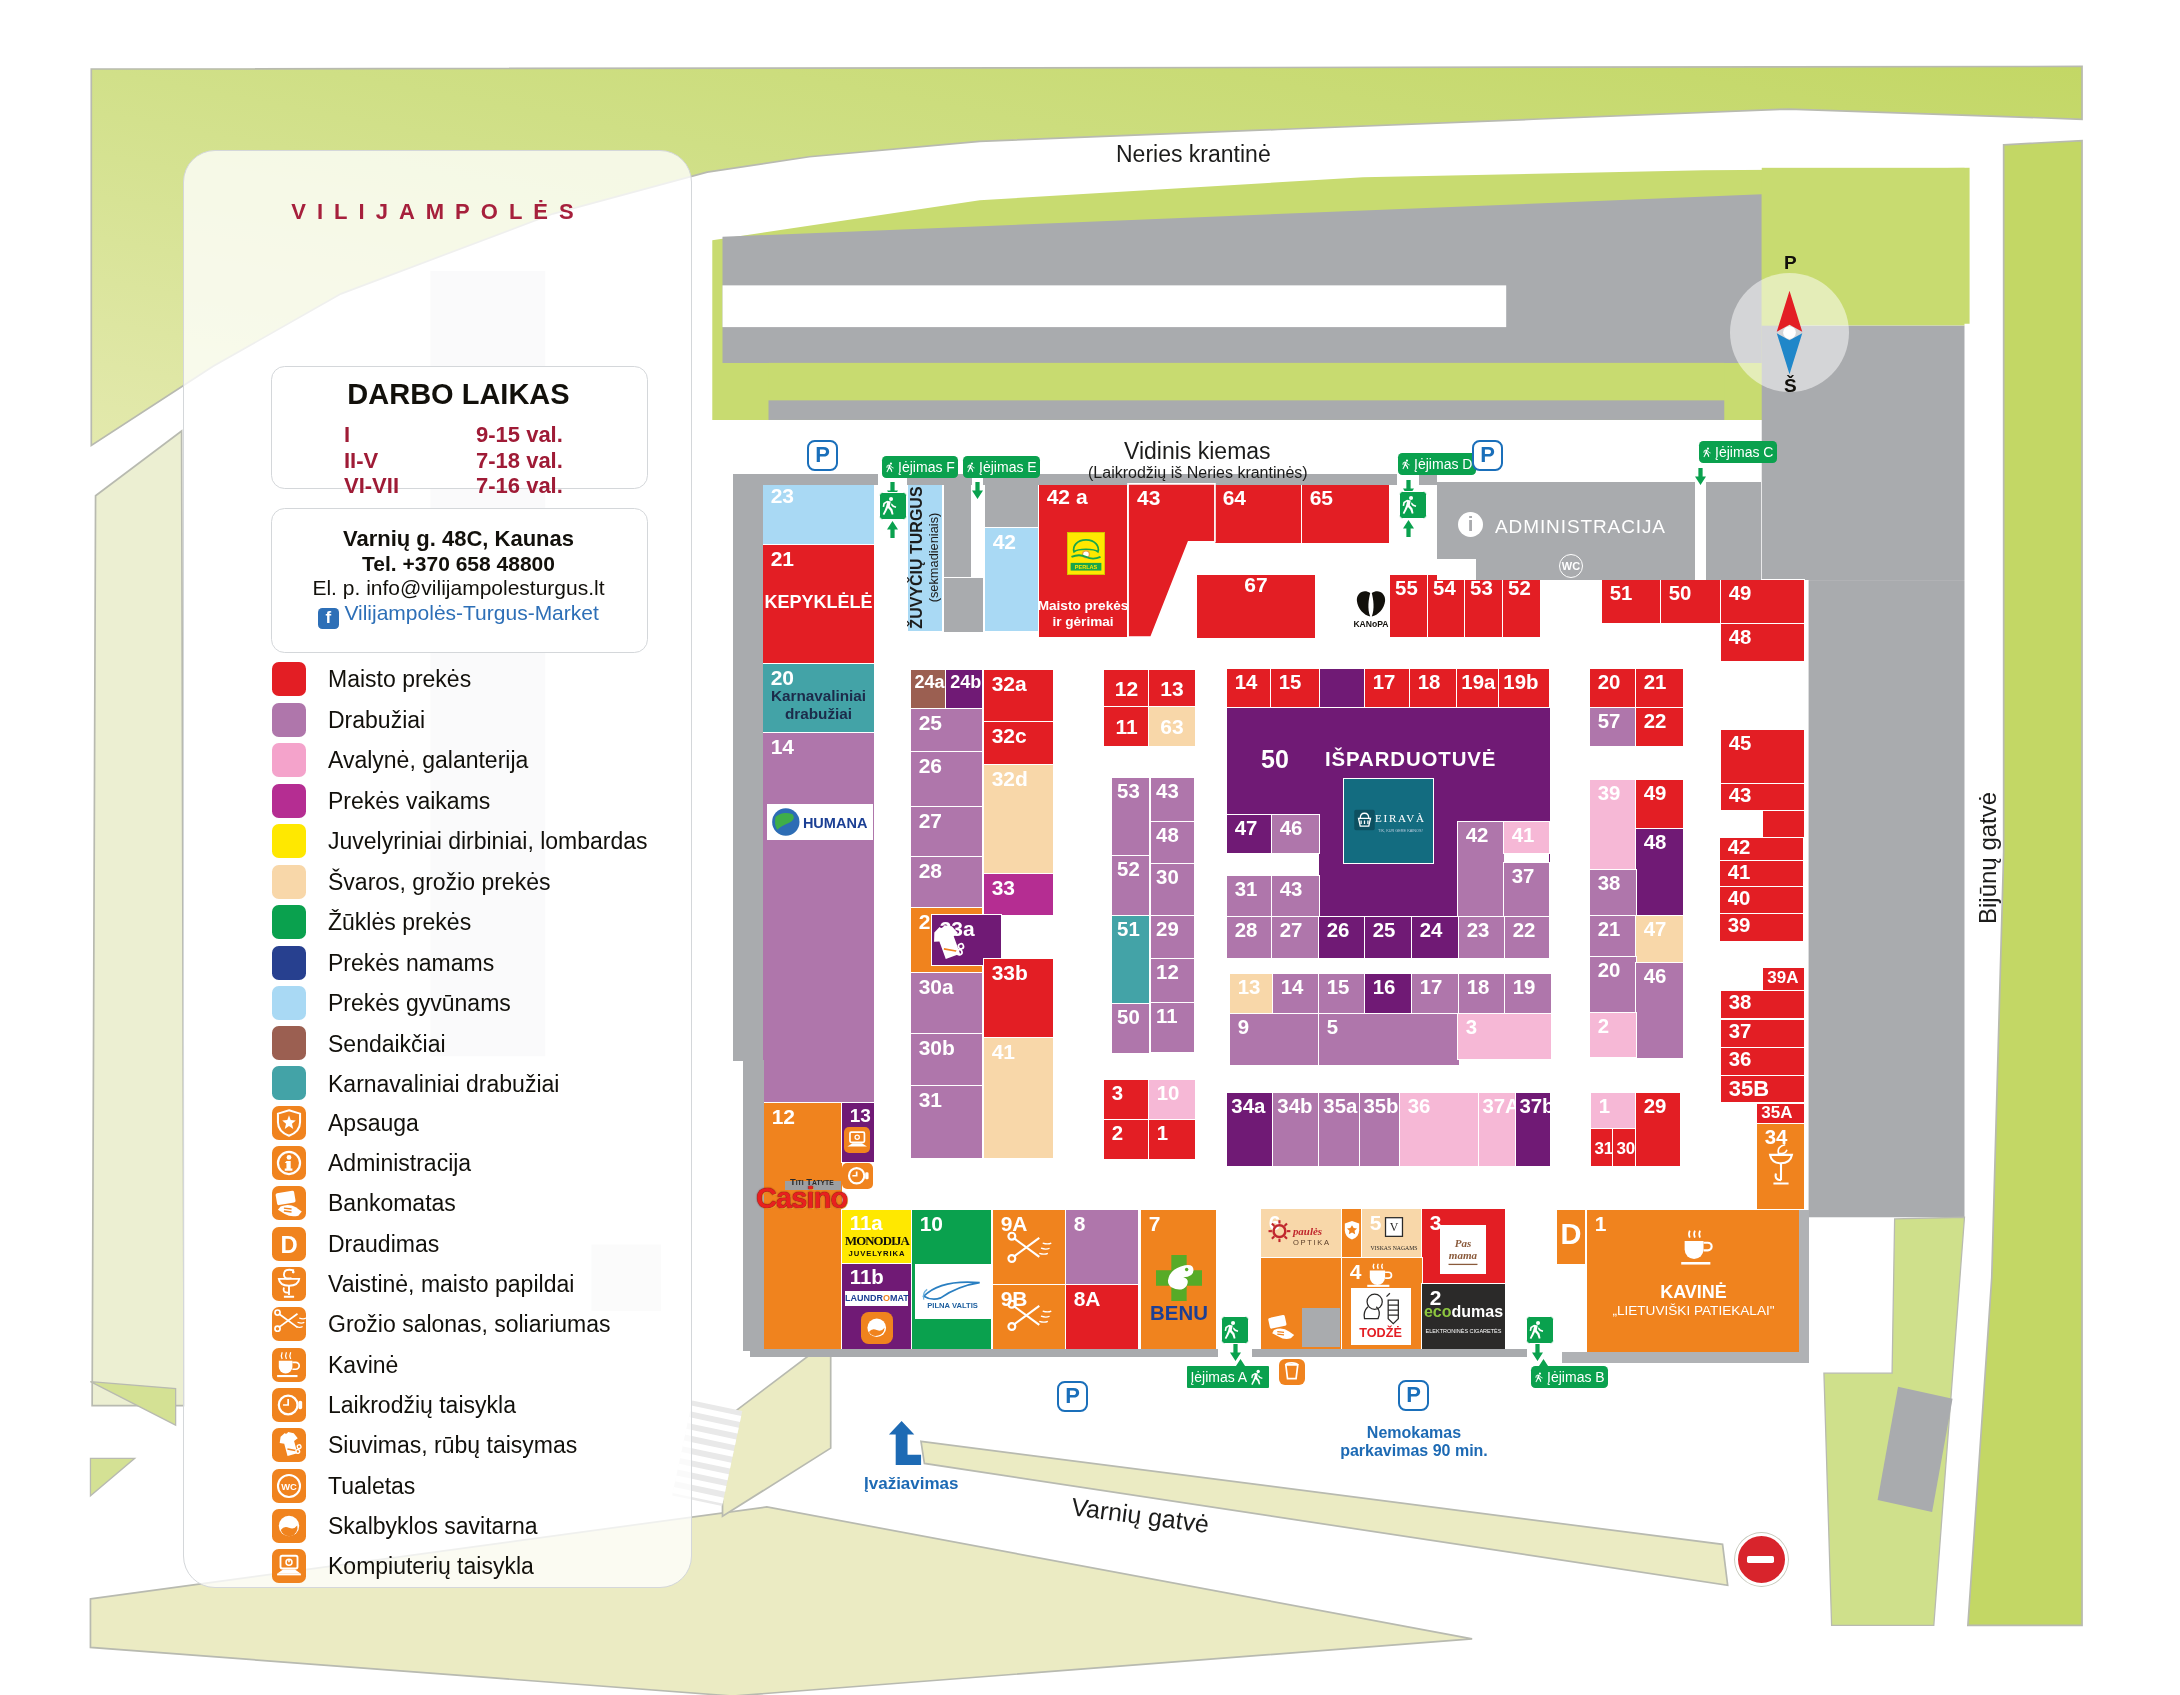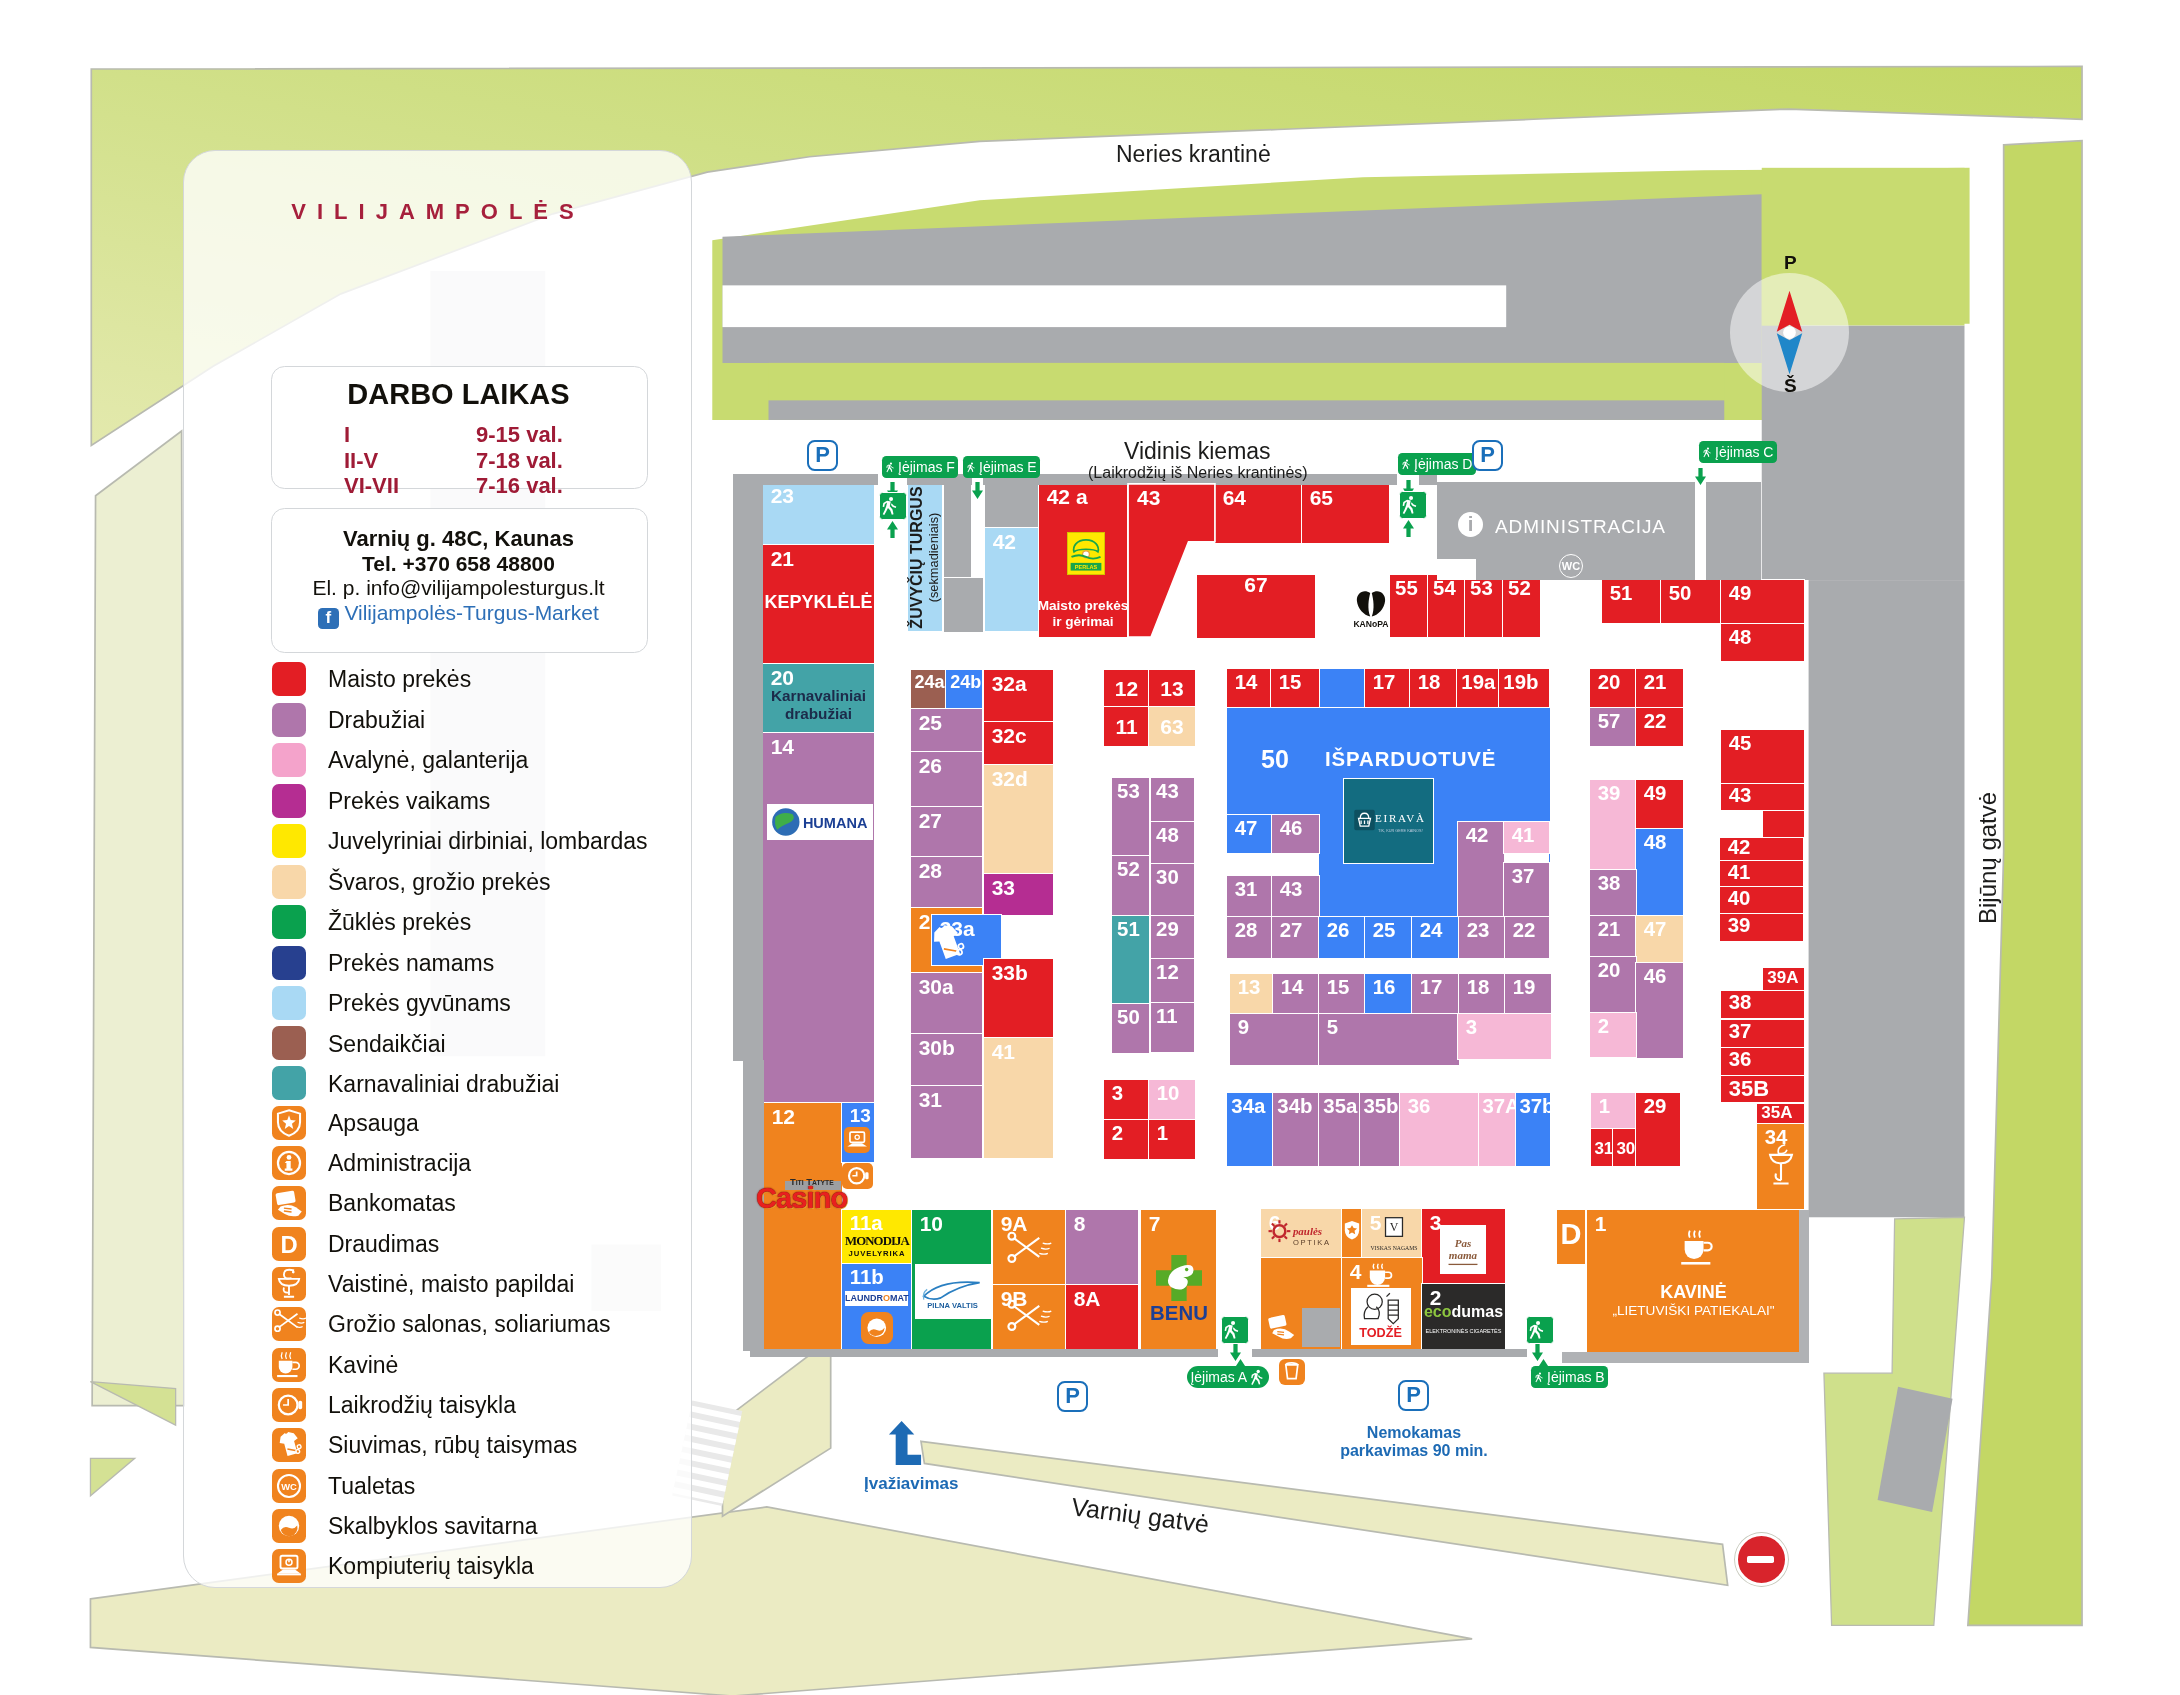--- a/index.html
+++ b/index.html
@@ -2,21 +2,21 @@
 <html style="font-size:13.6px"><head>
 <meta charset="utf-8">
 <style>
 html,body{margin:0;padding:0;background:#fff;}
 #map{position:relative;width:2181px;height:1696px;overflow:hidden;background:#fff;font-family:"Liberation Sans",sans-serif;}
 .c{position:absolute;box-sizing:border-box;outline:1.7px solid #fff;color:#fff;font-weight:bold;font-size:21px;font-family:"Liberation Sans",sans-serif;}
 .c>i{position:absolute;top:1.7px;left:7.7px;font-style:normal;}
 .c>i.ctr{position:absolute;top:50%;left:50%;transform:translate(-50%,-50%);}
 .red{background:#e31e24}.pur{background:#af76ab}.pnk{background:#f6b8d6}
 .mag{background:#b52d92}.yel{background:#ffe800}.pch{background:#f8d7a9}
-.grn{background:#0aa14e}.dbl{background:#3b82f6}.lbu{background:#a9d9f4}
+.grn{background:#0aa14e}.dbl{background:#701a75}.lbu{background:#a9d9f4}
 .brn{background:#9b5f51}.tea{background:#43a3a7}.org{background:#f0831e}
 .gry{background:#a9abae}
 .t{position:absolute;font-family:"Liberation Sans",sans-serif;}
 svg{display:block}
 </style>
 </head>
 <body>
 <div id="map">
 
 <svg width="2181" height="1696" viewBox="0 0 2560 1991" style="position:absolute;left:0;top:0">
@@ -1191,21 +1191,21 @@
       </svg>
     </div>
 
 <svg style="position:absolute;left:1230px;top:1344px" width="11" height="17" viewBox="0 0 13 20">
       <path d="M4 0 h5 v10 h4 l-6.5 10 -6.5 -10 h4z" fill="#0aa14e"></path>
     </svg>
 <svg style="position:absolute;left:1235px;top:1359px" width="11" height="17" viewBox="0 0 13 20">
       <path d="M6.5 0 l6.5 10 h-4 v10 h-5 v-10 h-4z" fill="#0aa14e"></path>
     </svg>
 
-<div class="t" style="left:1187px;top:1366px;height:22px;background:#0aa14e;border-radius:11px;color:#fff;font-size:14px;display:flex;align-items:center;padding:0 3.4px;white-space:nowrap;">
+<div class="t" style="left:1187px;top:1366px;height:22px;background:#0aa14e;border-radius:1px;color:#fff;font-size:14px;display:flex;align-items:center;padding:0 3.4px;white-space:nowrap;">
       <span style="margin-right:1.7px;">Įėjimas A</span>
       <svg width="17" height="17" viewBox="0 0 24 24">
         <circle cx="13" cy="3.5" r="2.4" fill="#fff"></circle>
         <path d="M12.7 6.5 l-1.2 5.5 3.2 4 1.2 5.5 -2 .5 -1.8 -5 -2.7 -3 -2.2 4.5 -2.2 4 -1.8 -1 2.3 -4.8 1.8 -4.5 1 -4.5 -2.6 1.8 -.8 3.4 -1.8 -.3 .8 -4.4 4.4 -2.7z" fill="#fff"></path>
         <path d="M13.5 8.5 l2.6 2.8 3 1 -.5 1.7 -3.6 -1.2 -2 -2.2z" fill="#fff"></path>
       </svg>
     </div>
 
 <div class="t" style="left:1526px;top:1316px;width:28px;height:28px;background:#0aa14e;border:1.7px solid #fff;border-radius:3.4px;box-sizing:border-box;text-align:center;padding-top:2.6px;">
       <svg width="20.4" height="20.4" viewBox="0 0 24 24">

